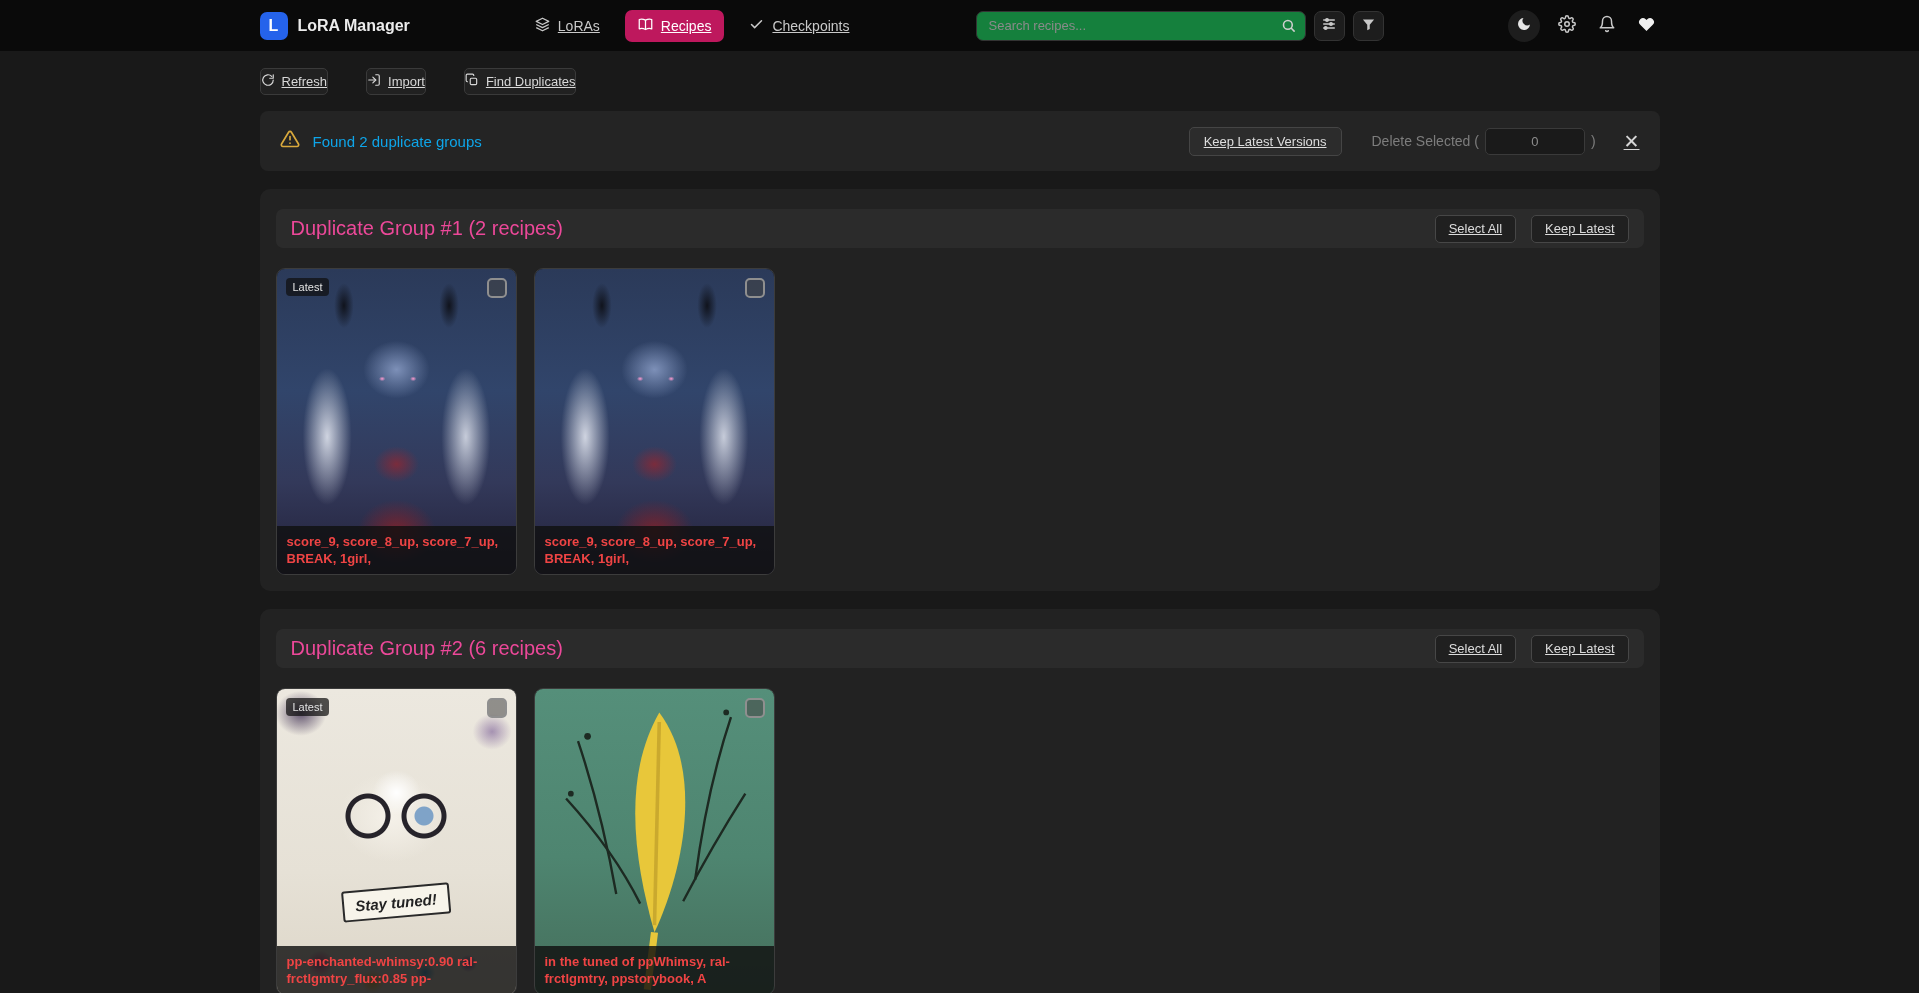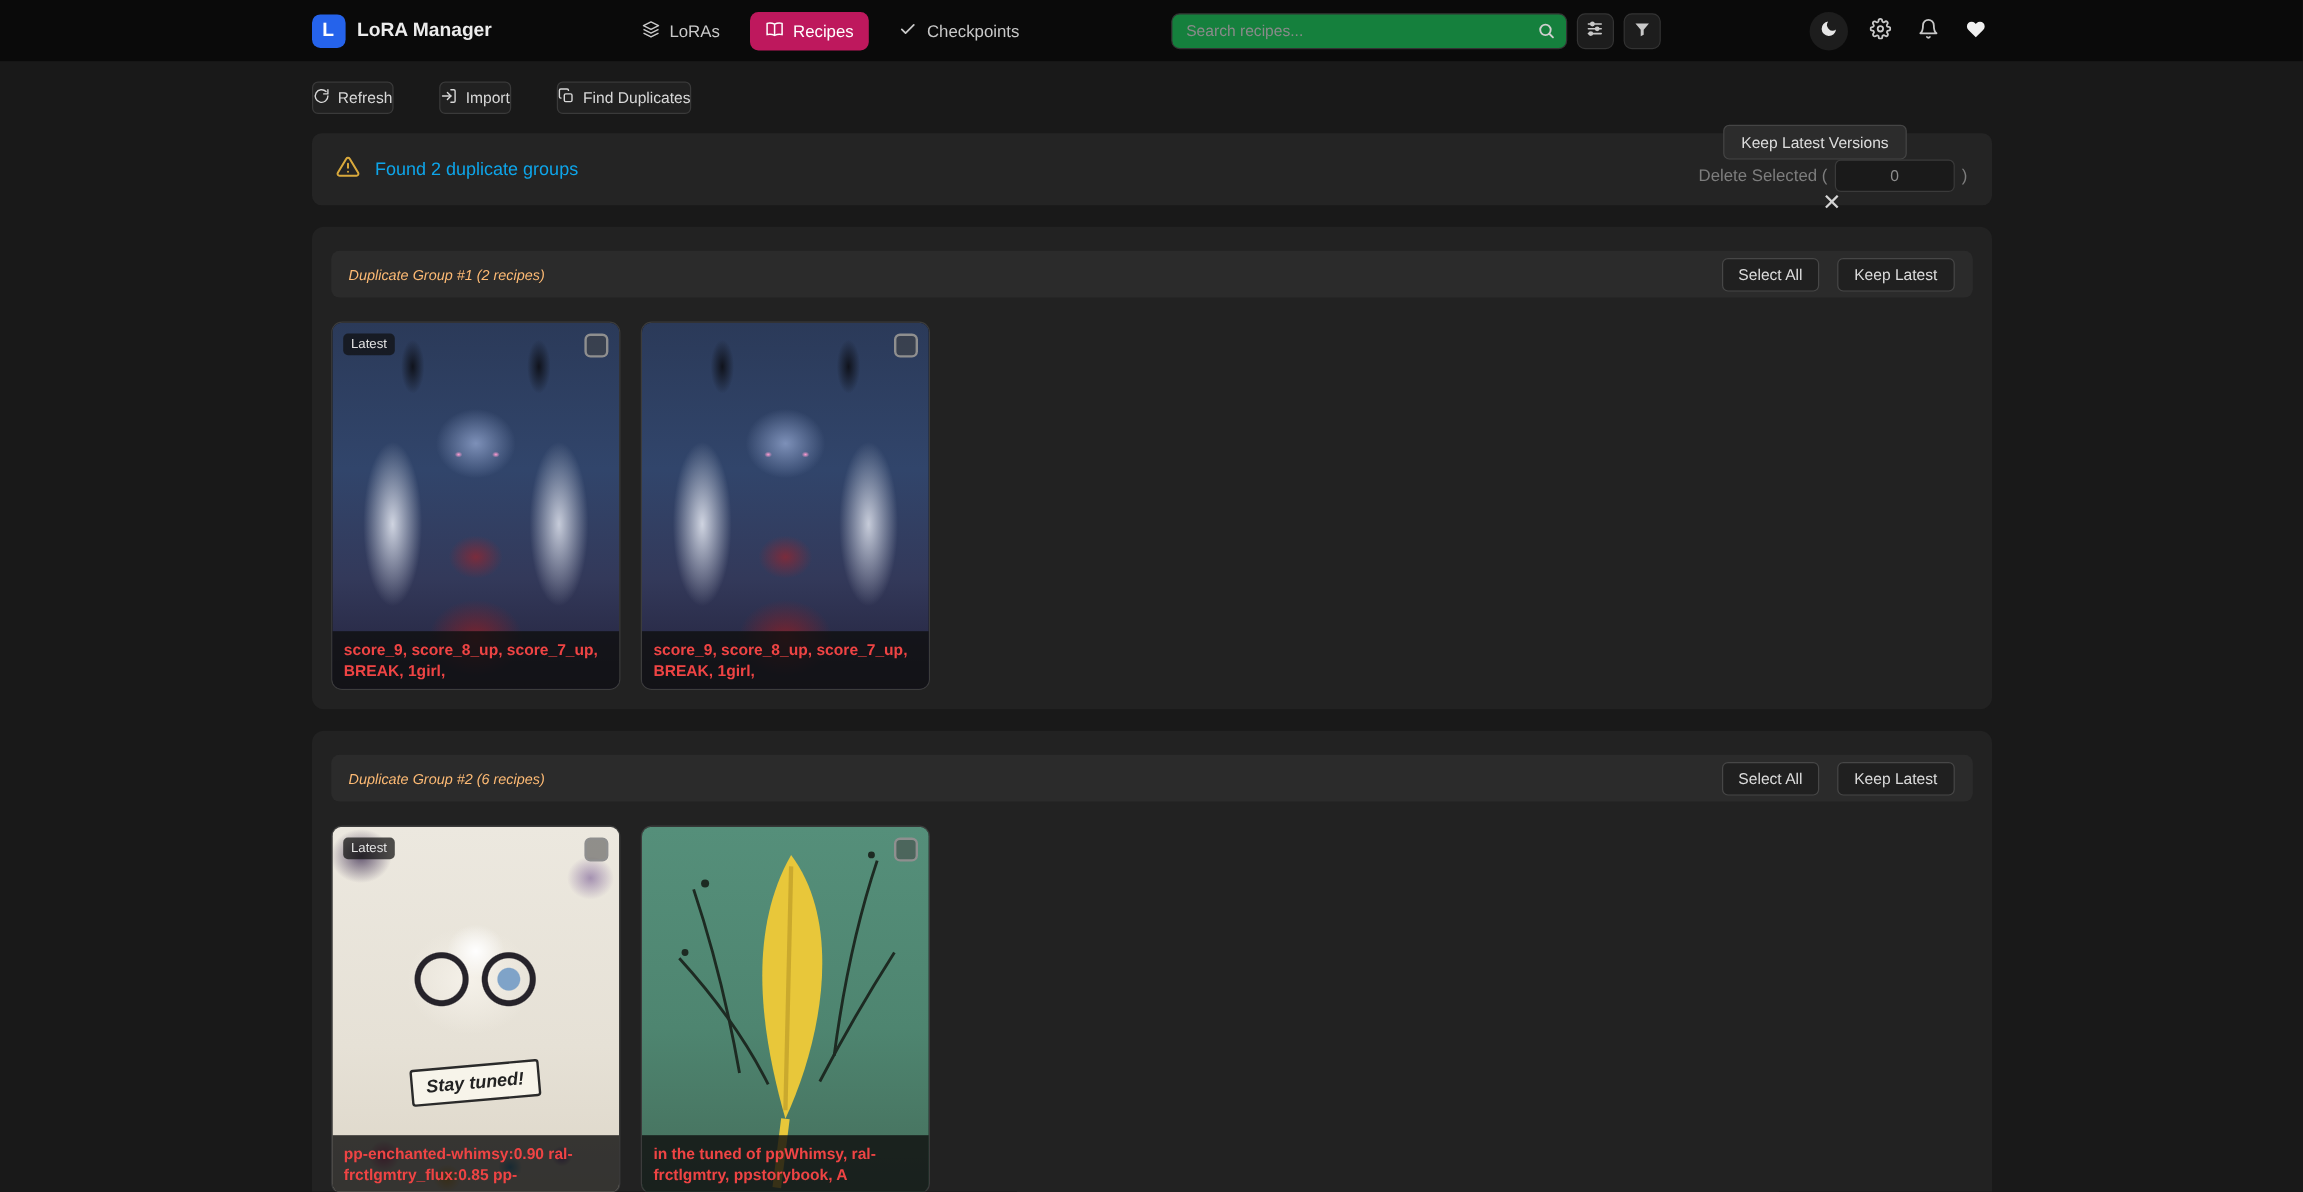--- a/index.html
+++ b/index.html
@@ -1,18 +1,18 @@
 <!DOCTYPE html>
 <html><head>
 <meta charset="utf-8">
 <style>
   *{box-sizing:border-box;margin:0;padding:0}
   html,body{width:1919px;height:993px;overflow:hidden;background:#191919;
     font-family:"Liberation Sans",sans-serif;}
-  button{font-family:"Liberation Sans",sans-serif;}
+  button{font-family:"Liberation Sans",sans-serif;text-decoration:underline;}
 
   
   .navbar{height:51px;background:#0a0a0a;}
   .nav-inner{width:1400px;margin:0 auto;height:100%;display:flex;align-items:center;}
   .logo{width:28px;height:28px;border-radius:7px;background:#2563eb;color:#fff;
     font-weight:700;font-size:16px;display:flex;align-items:center;justify-content:center;flex:none;}
   .app-title{color:#ececec;font-size:16px;font-weight:700;margin-left:10px;white-space:nowrap;}
   .tabs{display:flex;align-items:center;gap:12px;margin-left:112px;}
   .tab{display:flex;align-items:center;gap:8px;color:#c9c9c9;font-size:14px;
     padding:7px 13px;border-radius:7px;cursor:pointer;background:none;border:none;}
@@ -34,33 +34,33 @@
   
   .container{width:1400px;margin:0 auto;}
   .toolbar{margin-top:17px;display:flex;gap:38px;}
   .tbtn{display:inline-flex;align-items:center;gap:7px;height:27px;padding:0 0;
     background:#212121;border:1px solid #3a3a3a;border-radius:5px;color:#d8d8d8;
     font-size:13px;cursor:pointer;}
 
   .banner{margin-top:16px;height:60px;background:#242424;border-radius:8px;
     display:flex;align-items:center;padding:0 20px;}
   .banner-msg{margin-left:13px;font-size:15px;color:#0ea5e9;}
-  .banner-right{margin-left:auto;display:flex;align-items:center;flex-direction:column;}
+  .banner-right{margin-left:auto;display:flex;align-items:center;}
   .klv-btn{height:29px;padding:0 14px;background:#2c2c2c;border:1px solid #454545;
     border-radius:5px;color:#ddd;font-size:13px;cursor:pointer;}
   .del-sel{display:flex;align-items:center;color:#7d7d7d;font-size:14px;gap:6px;margin-left:30px;}
   .count-input{width:100px;height:27px;background:#1a1a1a;border:1px solid #3a3a3a;
     border-radius:5px;color:#8d8d8d;text-align:center;font-size:13px;outline:none;}
   .close-btn{margin-left:28px;background:none;border:none;color:#d5d5d5;font-size:19px;
     line-height:1;cursor:pointer;}
 
   .panel{margin-top:18px;background:#222222;border-radius:10px;padding:20px 16px 16px;}
   .group-header{height:39px;background:#2b2b2b;border-radius:7px;display:flex;
     align-items:center;padding:0 15px;}
-  .group-title{font-size:12px;color:#fdba74;font-style:italic;}
+  .group-title{font-size:20px;color:#ec4899;}
   .group-actions{margin-left:auto;display:flex;gap:15px;}
   .gbtn{height:28px;padding:0 13px;background:#202020;border:1px solid #474747;
     border-radius:5px;color:#dcdcdc;font-size:13px;cursor:pointer;}
 
   .cards{display:flex;gap:17px;margin-top:20px;}
   .card{position:relative;width:241px;height:307px;border-radius:9px;overflow:hidden;
     border:1px solid #3c3c3c;background:#111;cursor:pointer;flex:none;}
   .art{position:absolute;inset:0;}
   .badge{position:absolute;top:9px;left:9px;background:rgba(15,15,15,.72);color:#e3e3e3;
     font-size:11px;padding:3px 7px;border-radius:4px;z-index:3;}

